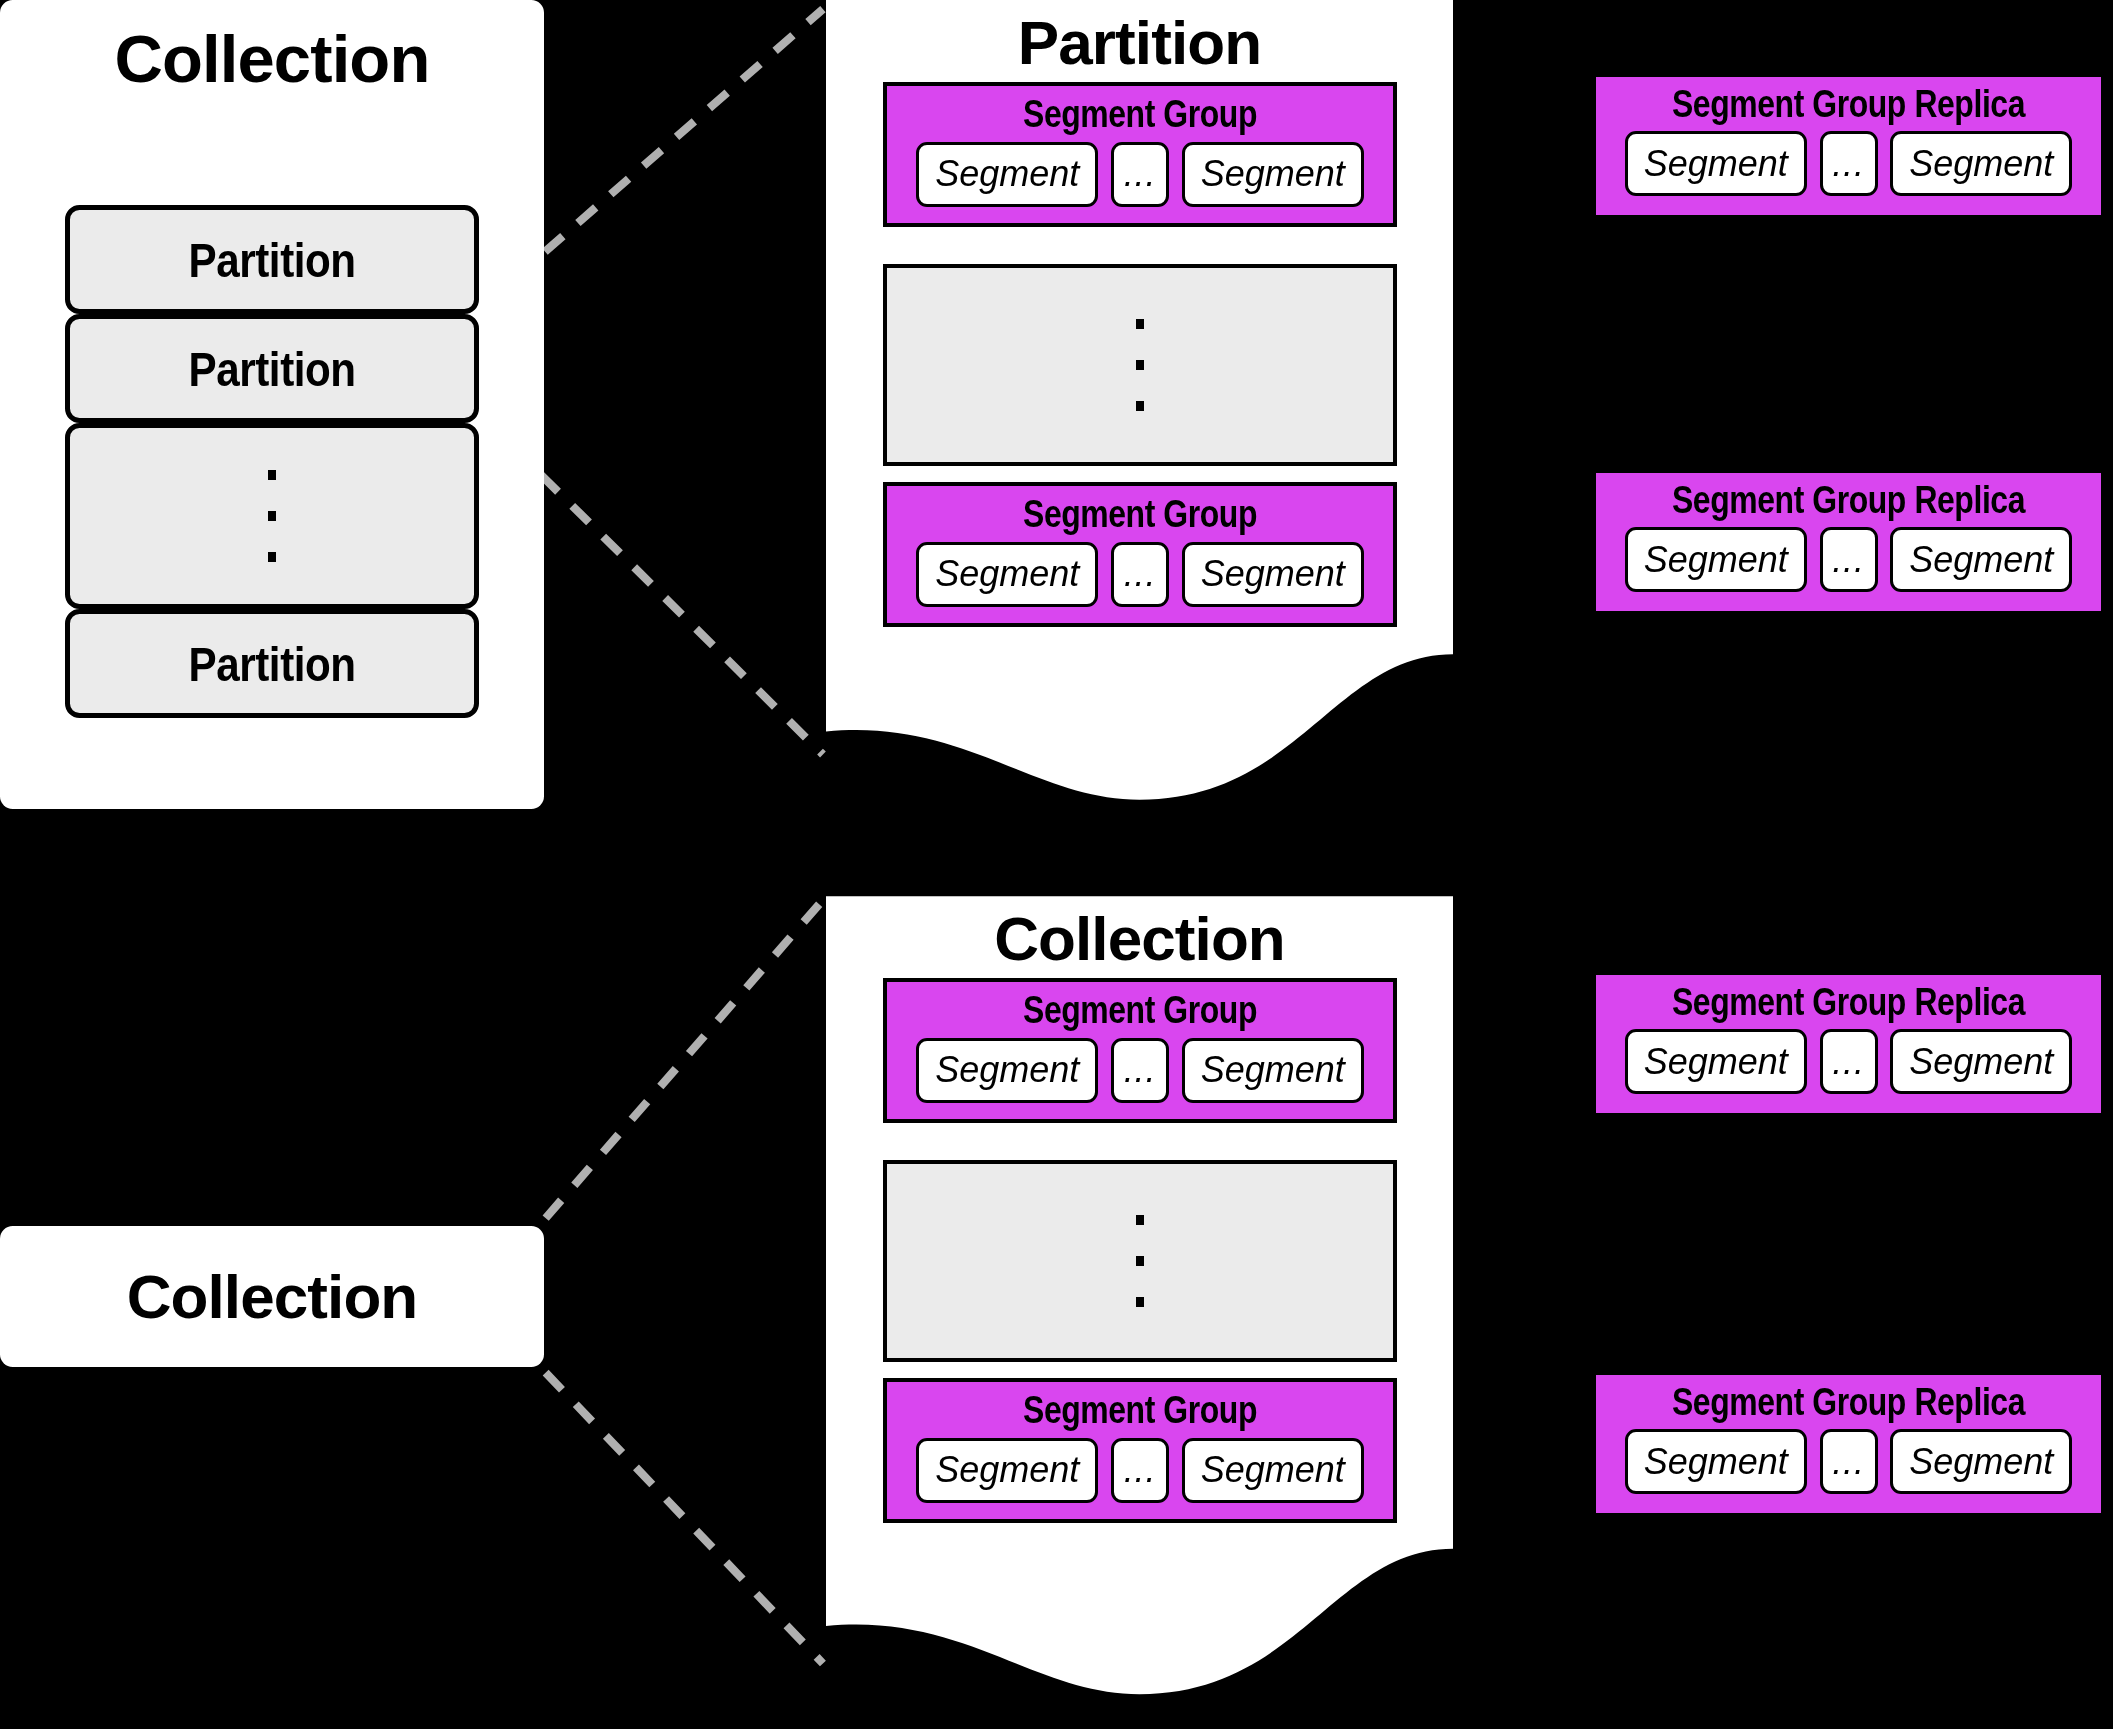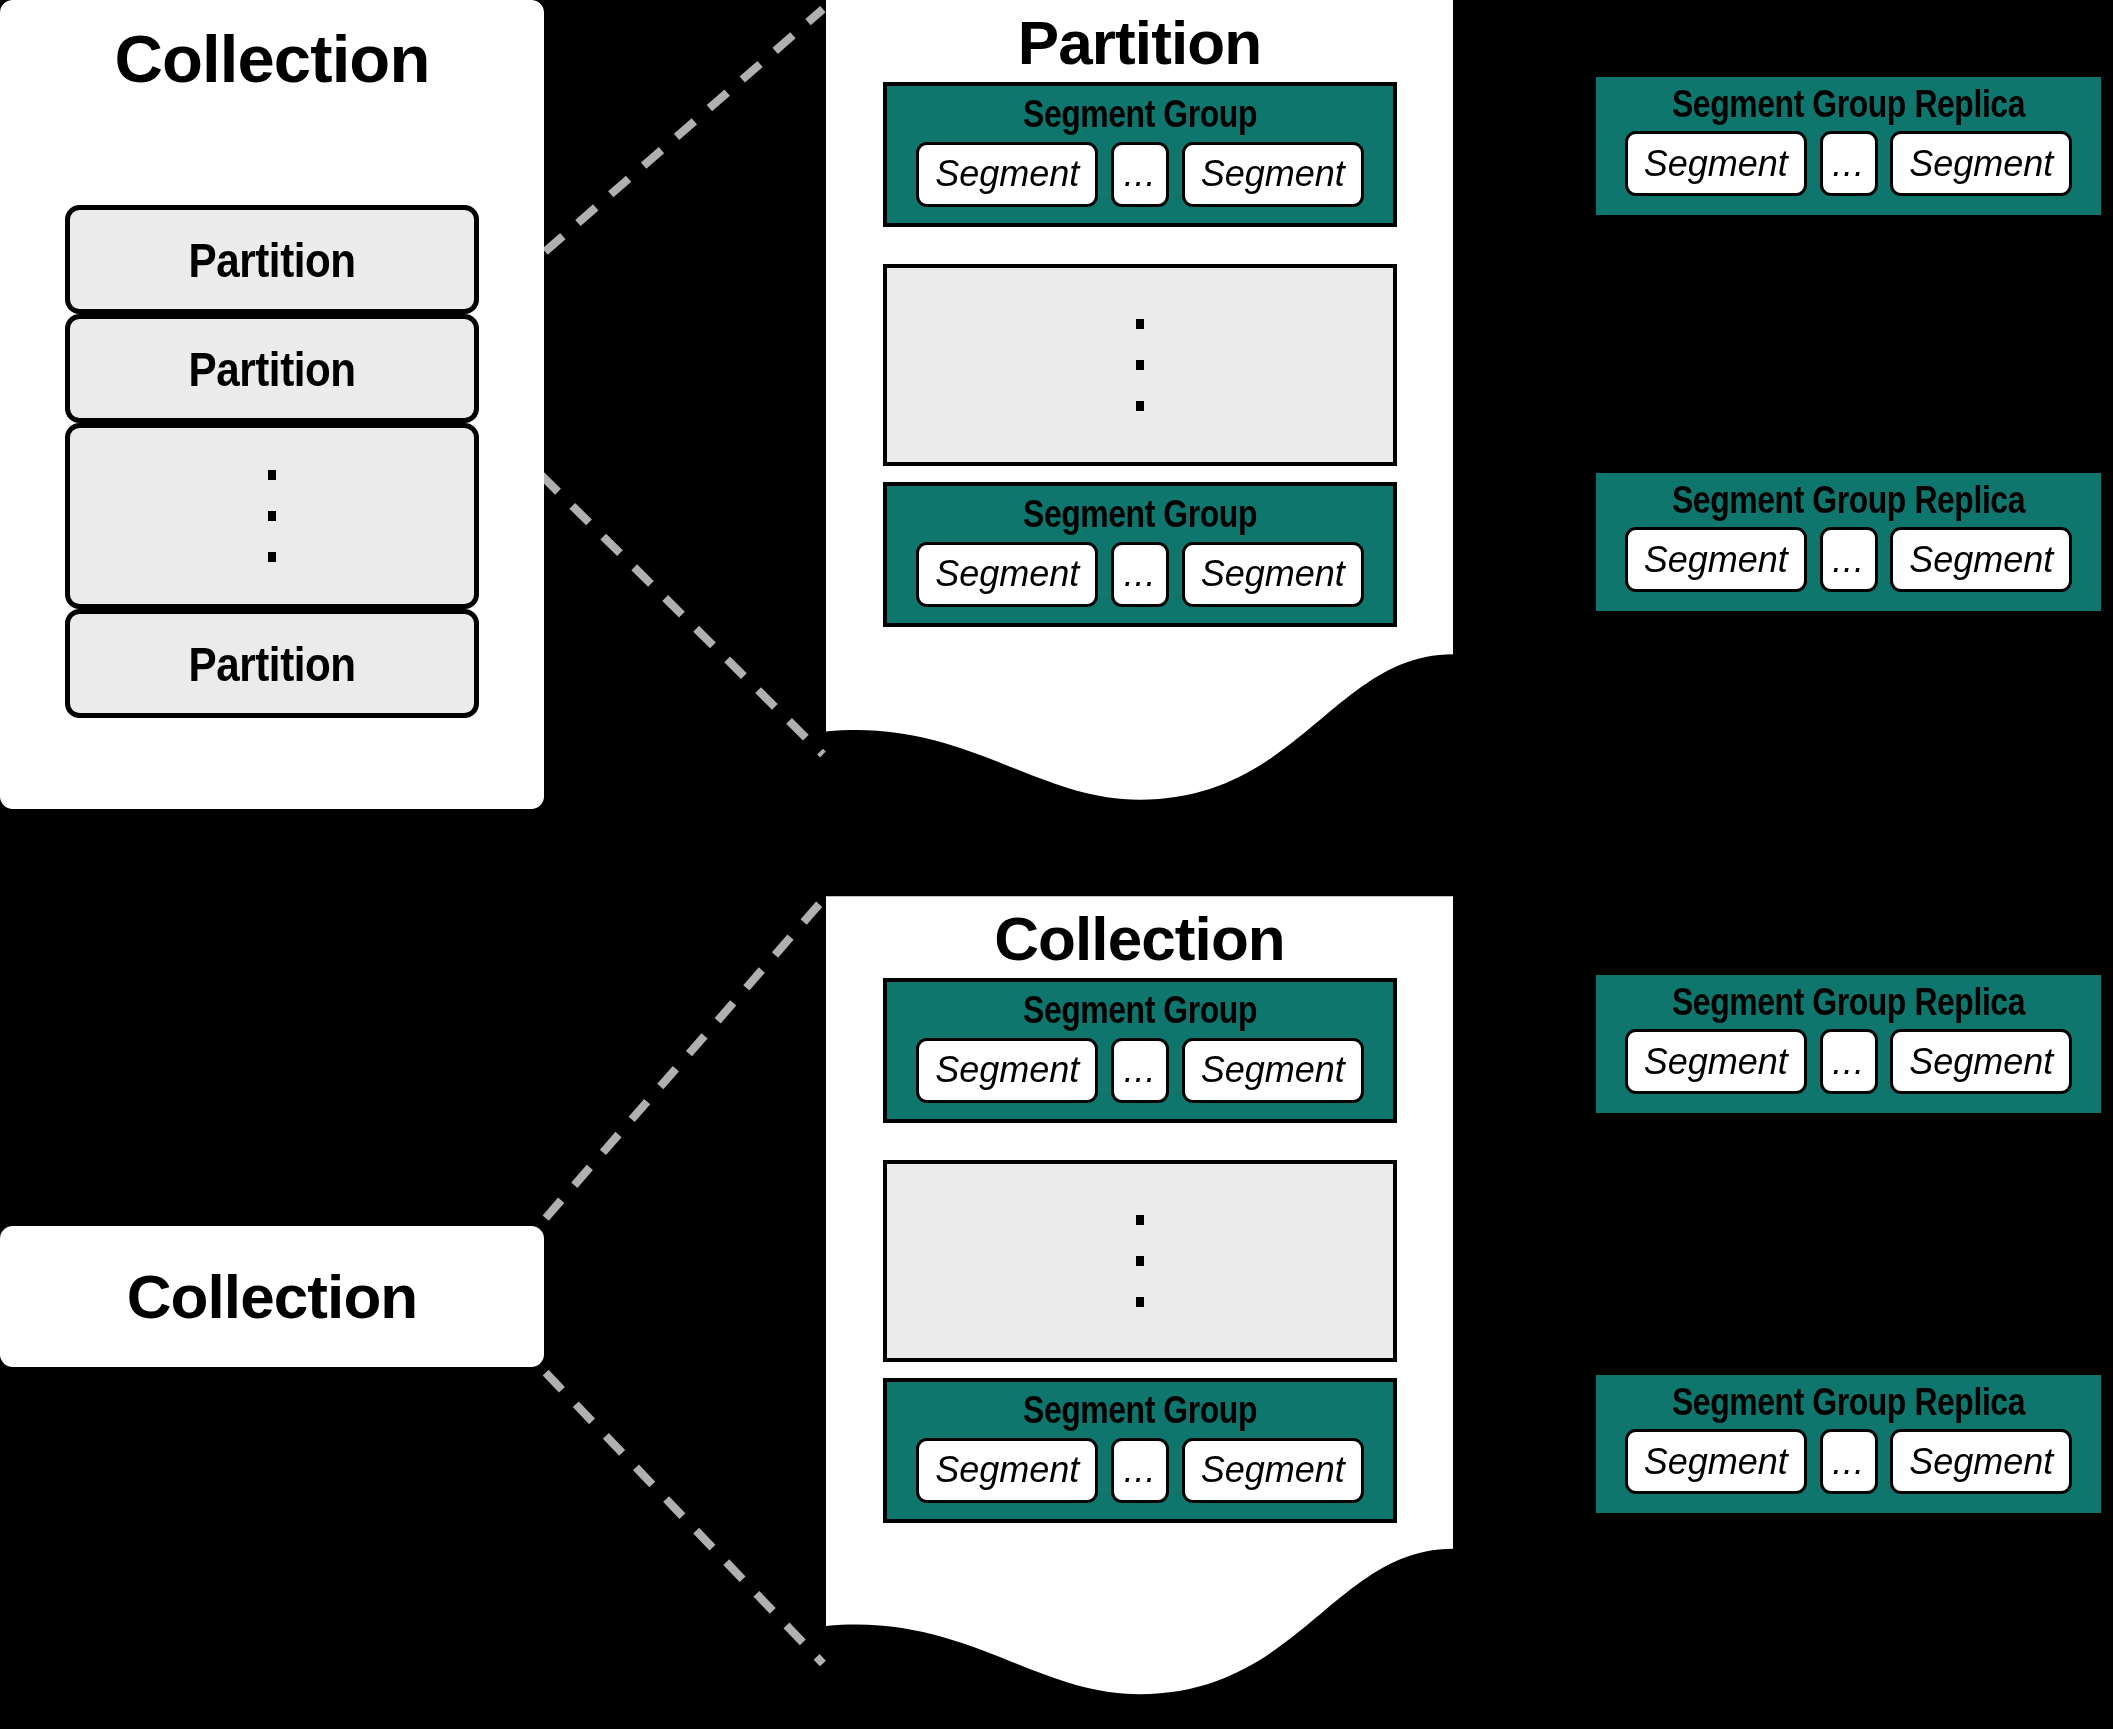--- a/index.html
+++ b/index.html
@@ -72,21 +72,21 @@
   .sheet-title {
     text-align: center;
     font-weight: bold;
     color: #000000;
     font-family: "Liberation Sans Narrow", "Liberation Sans", sans-serif;
     letter-spacing: -0.9px;
   }
 
   
   .seg-group {
-    background: #0f766e;
+    background: #d946ef;
     border: 4.5px solid #000000;
     box-sizing: border-box;
   }
   .seg-group.noborder { border: none; }
   .seg-group-title {
     text-align: center;
     font-weight: bold;
     font-size: 38px;
     color: #000000;
     letter-spacing: -0.5px;

